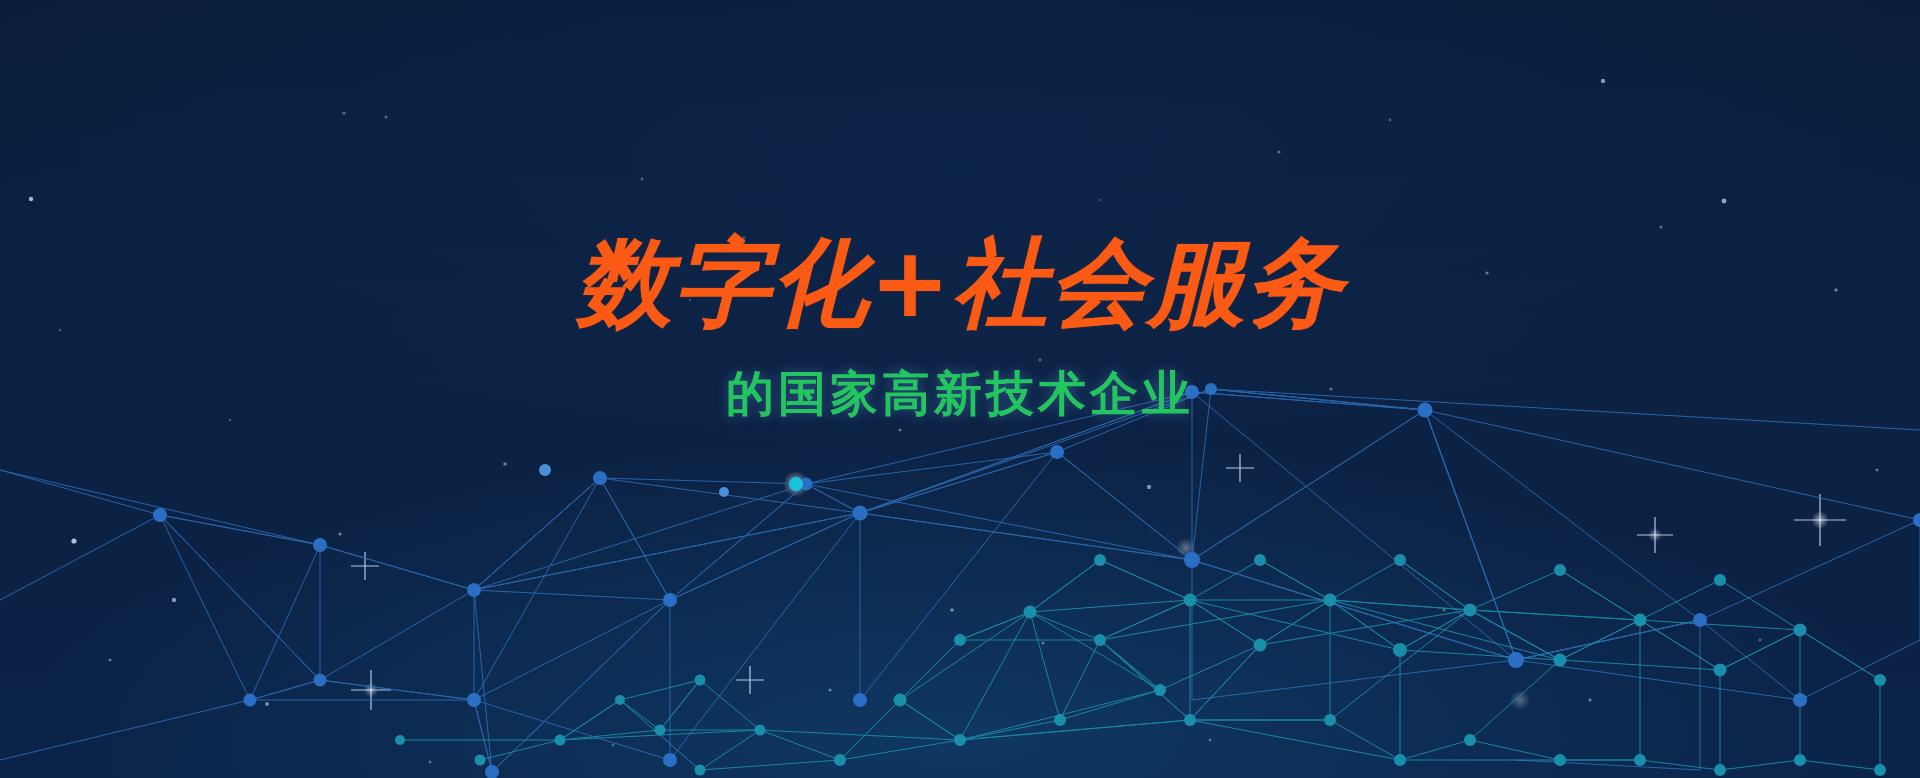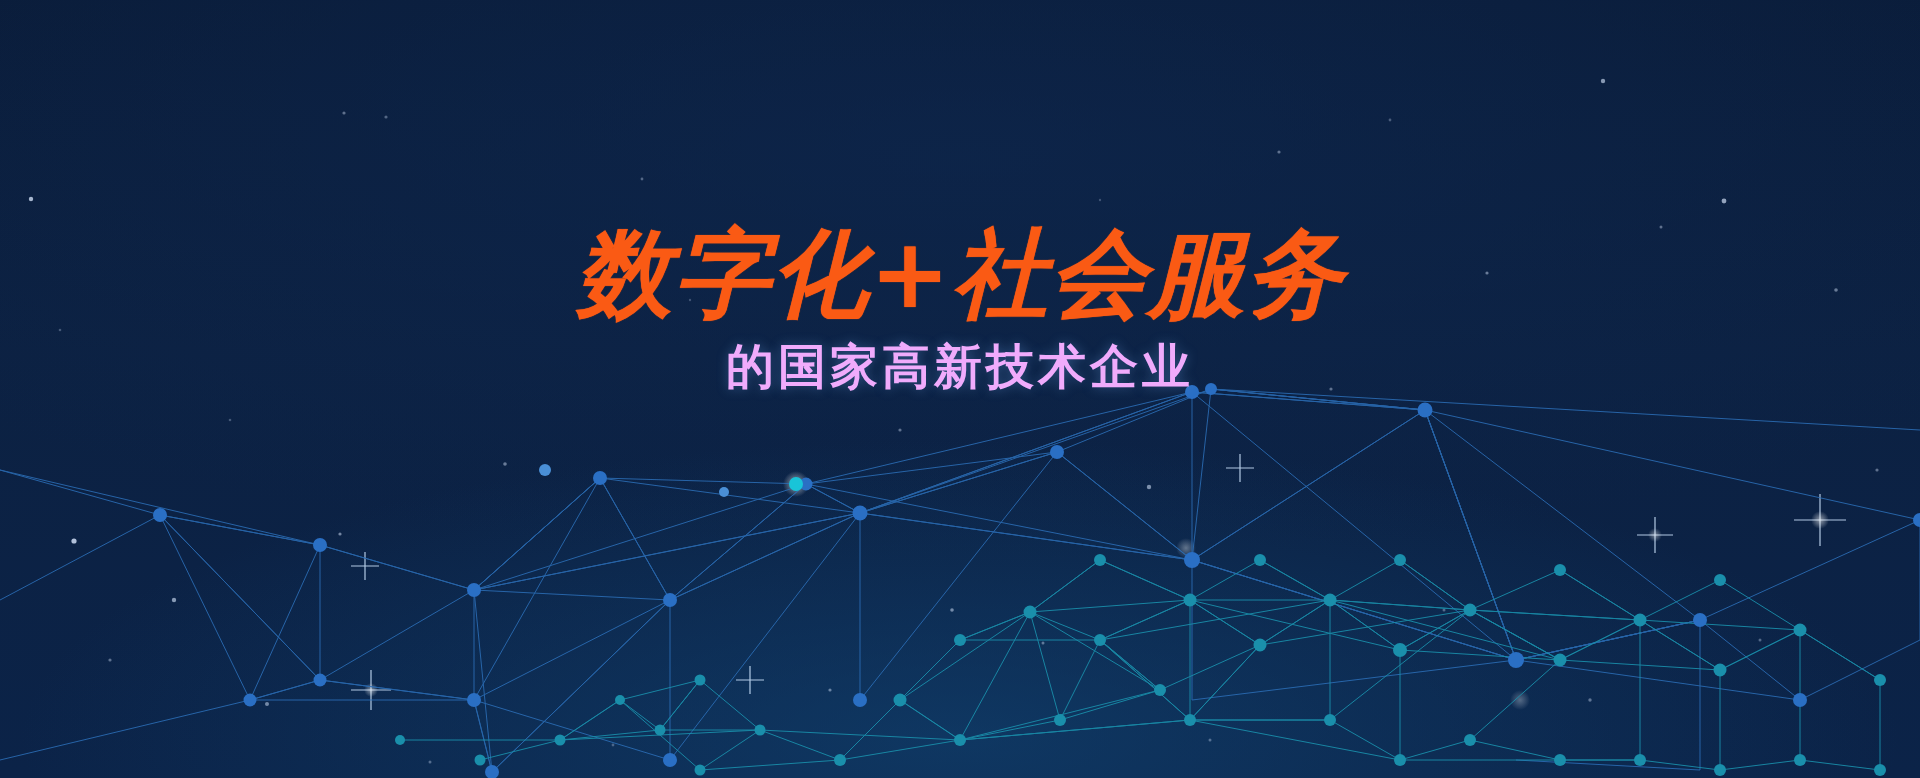--- a/index.html
+++ b/index.html
@@ -22,42 +22,42 @@
       radial-gradient(ellipse 70% 55% at 50% 95%, rgba(18,72,120,0.55) 0%, rgba(12,33,66,0) 70%),
       radial-gradient(ellipse 90% 70% at 50% 20%, rgba(14,40,80,0.6) 0%, rgba(11,30,60,0) 75%),
       linear-gradient(180deg, #0a1c39 0%, #0c2142 45%, #0b2348 100%);
   }
   .net-layer { position:absolute; left:0; top:0; width:1920px; height:778px; }
   .stars-layer { position:absolute; left:0; top:0; width:1920px; height:778px; }
 
   .text-block {
     position:absolute;
     left:0; right:0;
-    top:224px;
+    top:233px;
     text-align:center;
     z-index:20;
   }
   .headline {
     font-family:"DejaVu Sans", sans-serif;
     font-weight:700;
     font-size:96px;
     line-height:1.05;
     letter-spacing:2px;
     color:#fa5a14;
     font-style:italic;
     text-shadow:0 0 1px #fa5a14;
     white-space:nowrap;
   }
   .subhead {
-    margin-top:10px;
+    margin-top:28px;
     font-family:"DejaVu Serif", serif;
     font-weight:700;
     font-size:48px;
     letter-spacing:4px;
-    color:#f0abfc;
+    color:#22c55e;
     white-space:nowrap;
     text-shadow:0 0 12px rgba(120,180,255,0.35);
   }
 </style>
 </head>
 <body>
 
 <div id="banner">
 
   <div class="bg-glow"></div>

